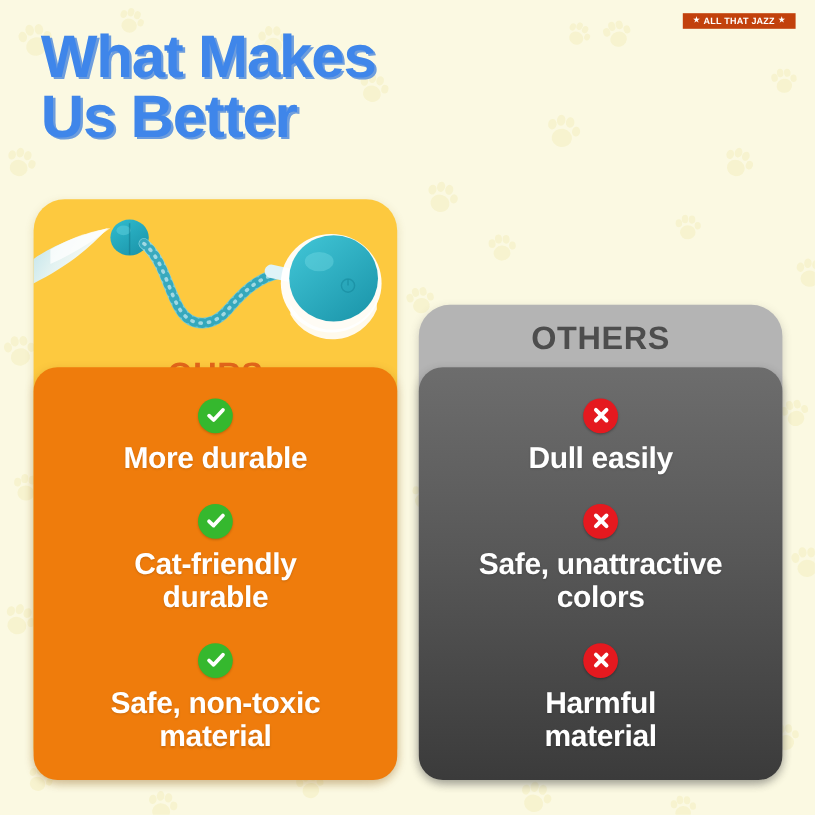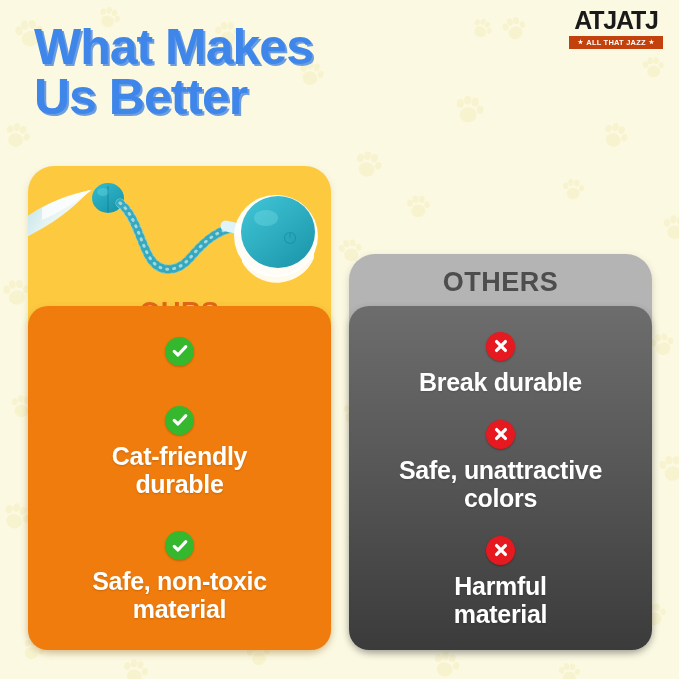--- a/index.html
+++ b/index.html
@@ -441,21 +441,20 @@
         <ellipse cx="26" cy="11" rx="4.2" ry="5.2" fill="#f4efc0"></ellipse>
         <ellipse cx="33" cy="19" rx="4.0" ry="4.8" fill="#f4efc0"></ellipse>
       </svg>
     </div>
   </div>
 
 <div id="headline">What Makes
 Us Better</div>
 
 <div id="logo">
-  <div id="logo-mark">ATJATJ</div>
   <div id="logo-bar">
     <span class="logo-star">★</span>
     <span>ALL THAT JAZZ</span>
     <span class="logo-star">★</span>
   </div>
 </div>
 
 <div id="card-ours" class="card">
 
   <div id="ours-image">
@@ -506,20 +505,21 @@
 
   <div id="ours-body">
     <div class="feature-list">
 
       <div class="feature">
         <span class="badge badge-check">
           <svg width="18" height="18" viewBox="0 0 18 18">
             <path d="M3.2,9.4 L7,13 L14.8,4.6" stroke="#ffffff" stroke-width="3.1" fill="none" stroke-linecap="round" stroke-linejoin="round"></path>
           </svg>
         </span>
+        <div class="feature-text">More durable</div>
       </div>
 
       <div class="feature">
         <span class="badge badge-check">
           <svg width="18" height="18" viewBox="0 0 18 18">
             <path d="M3.2,9.4 L7,13 L14.8,4.6" stroke="#ffffff" stroke-width="3.1" fill="none" stroke-linecap="round" stroke-linejoin="round"></path>
           </svg>
         </span>
         <div class="feature-text">Cat-friendly
 durable</div>
@@ -545,21 +545,21 @@
 
   <div id="others-body">
     <div class="feature-list">
 
       <div class="feature">
         <span class="badge badge-cross">
           <svg width="18" height="18" viewBox="0 0 18 18">
             <path d="M4.6,4.6 L13.4,13.4 M13.4,4.6 L4.6,13.4" stroke="#ffffff" stroke-width="3.3" fill="none" stroke-linecap="round"></path>
           </svg>
         </span>
-        <div class="feature-text">Break durable</div>
+        <div class="feature-text">Dull easily</div>
       </div>
 
       <div class="feature">
         <span class="badge badge-cross">
           <svg width="18" height="18" viewBox="0 0 18 18">
             <path d="M4.6,4.6 L13.4,13.4 M13.4,4.6 L4.6,13.4" stroke="#ffffff" stroke-width="3.3" fill="none" stroke-linecap="round"></path>
           </svg>
         </span>
         <div class="feature-text">Safe, unattractive
 colors</div>

